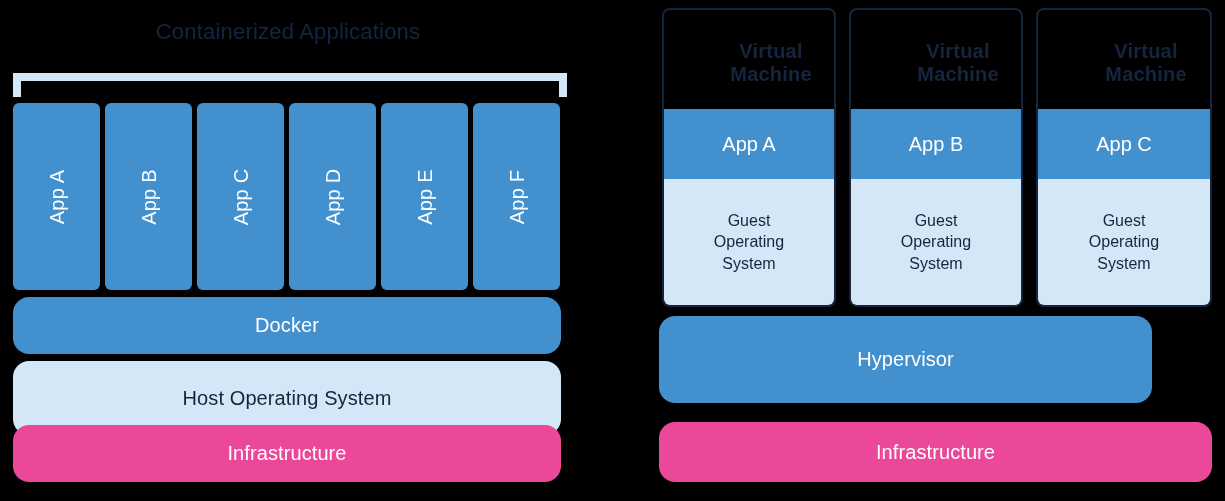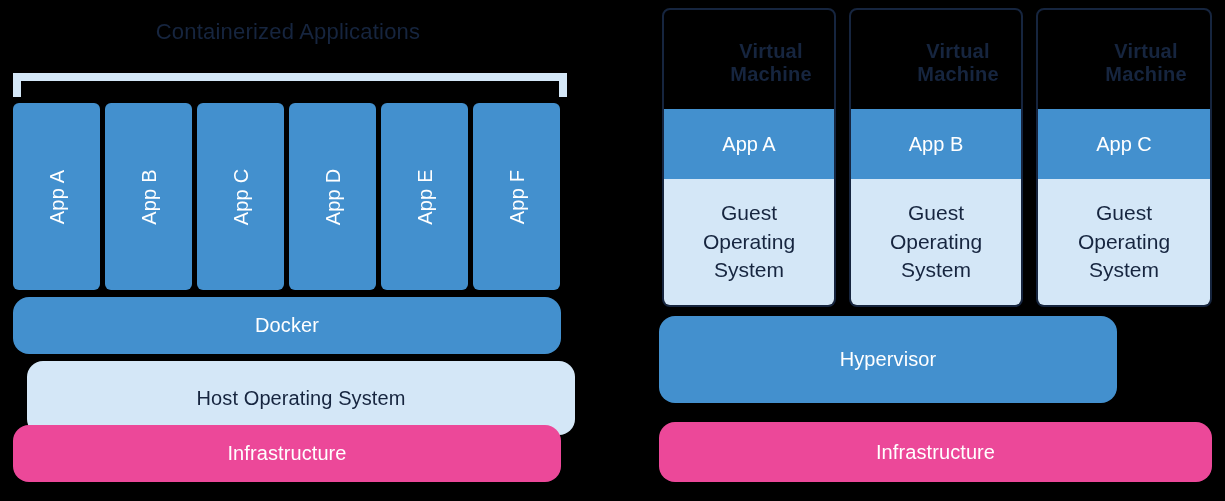--- a/index.html
+++ b/index.html
@@ -91,21 +91,21 @@
     left: 50%;
     top: 50%;
     transform: translate(-50%, -50%) rotate(-90deg);
     white-space: nowrap;
     color: #ffffff;
     font-size: 20px;
     letter-spacing: 0.2px;
   }
 
   #left-docker      { left: 13px; top: 297px; width: 548px; height: 57px; }
-  #left-host-os     { left: 27px; top: 361px; width: 548px; height: 74px; }
+  #left-host-os     { left: 13px; top: 361px; width: 548px; height: 74px; }
   #left-infra       { left: 13px; top: 425px; width: 548px; height: 57px; }
 
   
   #right-panel {
     position: absolute;
     left: 0; top: 0;
     width: 1225px; height: 501px;
   }
 
   .vm-card {
@@ -144,31 +144,31 @@
   .vm-guest {
     position: absolute;
     left: 0; right: 0;
     top: 169px;
     bottom: 0;
     background: #d4e7f7;
     color: #16253f;
     display: flex;
     align-items: center;
     justify-content: center;
-    font-size: 21px;
+    font-size: 16px;
     line-height: 1.35;
     text-align: center;
     white-space: pre-line;
   }
 
   #vm-1 { left: 662px; width: 174px; }
   #vm-2 { left: 849px; width: 174px; }
   #vm-3 { left: 1036px; width: 176px; }
 
-  #right-hypervisor { left: 659px; top: 316px; width: 458px; height: 87px; }
+  #right-hypervisor { left: 659px; top: 316px; width: 493px; height: 87px; }
   #right-infra      { left: 659px; top: 422px; width: 553px; height: 60px; }
 </style>
 </head>
 <body>
 
 <div id="left-panel">
 
   <div id="containerized-title">Containerized Applications</div>
 
   <div id="app-bracket">

